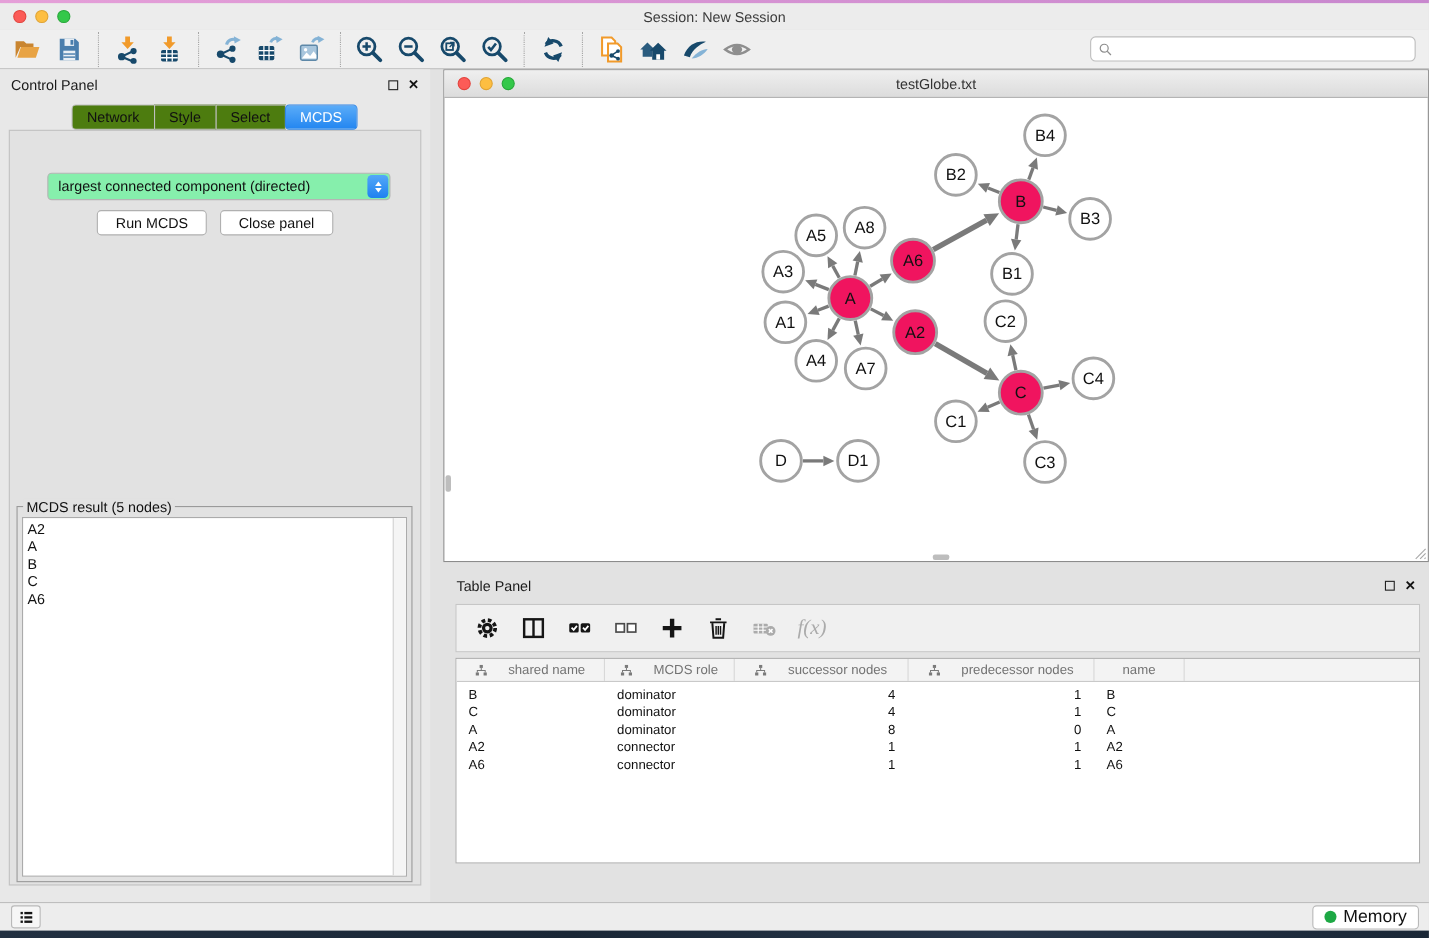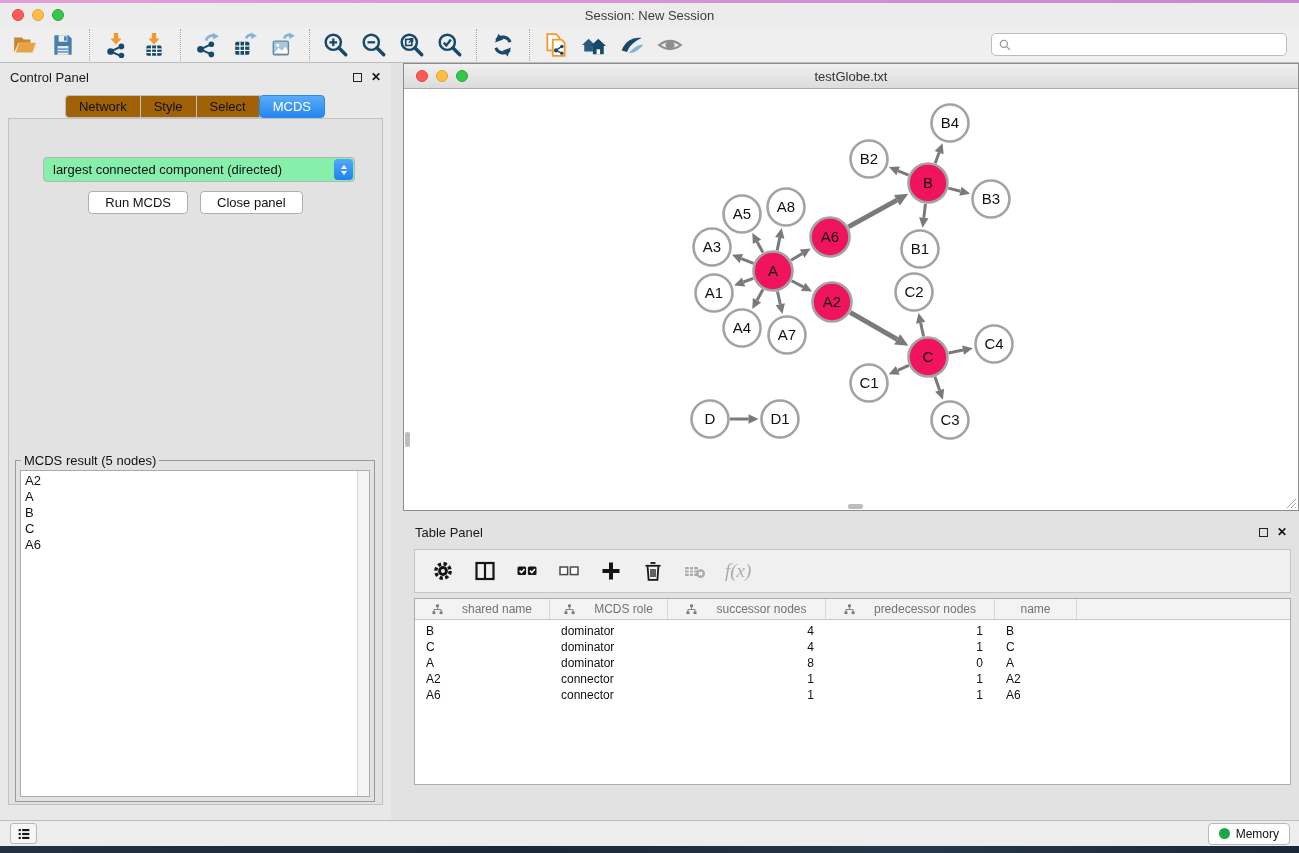--- a/index.html
+++ b/index.html
@@ -38,21 +38,21 @@
   .control-panel { position:absolute; left:0; top:63px; width:391px; height:757px;
     background:#E8E8E8; }
   .panel-head { height:28px; display:flex; align-items:center; padding:0 10px; }
   .panel-head .ph-title { font-size:13px; color:#1A1A1A; }
   .ph-icons { margin-left:auto; display:flex; align-items:center; gap:9px; }
   .float-box { width:9px; height:9px; border:1.5px solid #222; display:inline-block; }
   .close-x { font-size:12px; font-weight:700; color:#111; line-height:1; }
 
   .cp-tabs { position:absolute; left:0; top:32px; width:100%; display:flex;
     justify-content:center; z-index:2; }
-  .cp-tab { font-size:13px; color:#111; background:#a16207; border:1px solid #BFBFBF;
+  .cp-tab { font-size:13px; color:#111; background:#4d7c0f; border:1px solid #BFBFBF;
     padding:3px 13px; margin-left:-1px; cursor:default; }
   .cp-tab:first-child { border-radius:4px 0 0 4px; }
   .cp-tab:last-child { border-radius:0 4px 4px 0; }
   .cp-tab.active { background:linear-gradient(180deg,#5AACF8,#2386F1); color:#fff;
     border:1px solid #2F86E8; border-radius:4px; position:relative; z-index:3; }
 
   .cp-content { position:absolute; left:8px; right:8px; top:55px; bottom:15px;
     background:#E2E2E2; border:1px solid #C2C2C2; }
   .opt-label { margin-top:19px; text-align:center; font-size:13px; color:#111; }
   .select-box { position:absolute; left:34px; right:27px; top:38px; height:25px;
@@ -132,21 +132,21 @@
 
   
   .statusbar { position:absolute; left:0; top:820px; width:1299px; height:26px;
     background:#EDEDED; border-top:1px solid #BEBEBE; display:flex; align-items:center; }
   .list-btn { margin-left:10px; width:27px; height:21px; background:#F6F6F6;
     border:1px solid #B9B9B9; border-radius:3px; display:flex; align-items:center;
     justify-content:center; }
   .list-btn svg { width:16px; height:16px; }
   .memory-btn { margin-left:auto; margin-right:9px; height:22px; background:#fff;
     border:1px solid #B9B9B9; border-radius:4px; display:flex; align-items:center;
-    gap:6px; padding:0 10px; font-size:12px; color:#111; }
+    gap:6px; padding:0 10px; font-size:16px; color:#111; }
   .mem-dot { width:11px; height:11px; border-radius:50%; background:#1DA844; }
   .bottom-strip { position:absolute; left:0; top:846px; width:1299px; height:7px;
     background:linear-gradient(90deg,#223041,#1A2736 40%,#27364a 70%,#1A2736); }
 </style>
 </head>
 <body>
 
 <div class="screen">
 
   <div class="top-strip"></div>

